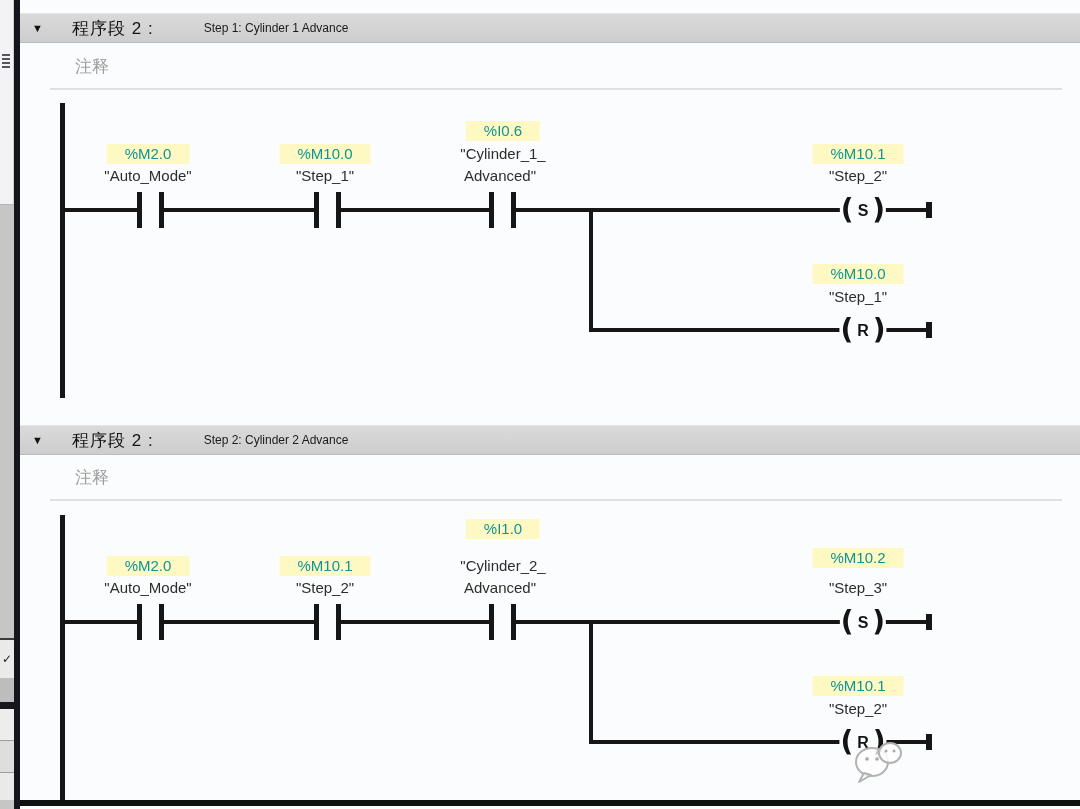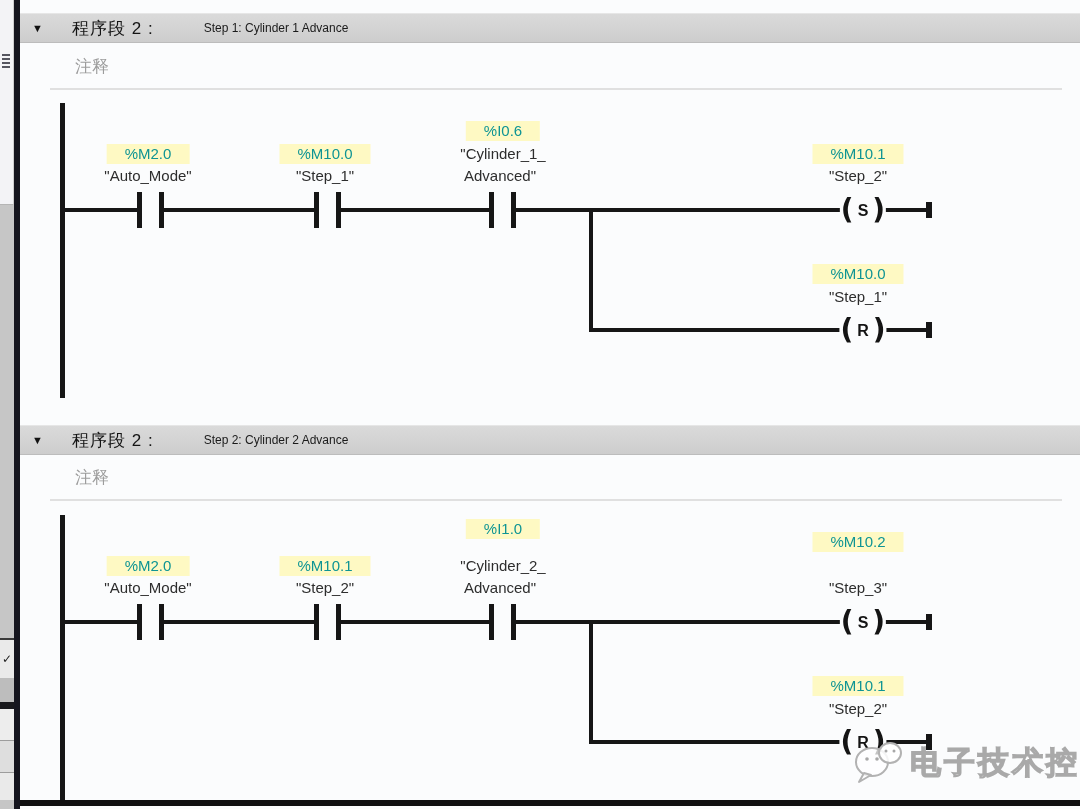--- a/index.html
+++ b/index.html
@@ -123,21 +123,21 @@
     <div class="divider" style="top:499px"></div>
 
     <div class="lbl addr" style="left:148px;top:556px">%M2.0</div>
     <div class="lbl name" style="left:148px;top:578px">"Auto_Mode"</div>
     <div class="lbl addr" style="left:325px;top:556px">%M10.1</div>
     <div class="lbl name" style="left:325px;top:578px">"Step_2"</div>
     <div class="lbl addr" style="left:503px;top:519px">%I1.0</div>
     <div class="lbl name" style="left:503px;top:556px">"Cylinder_2_</div>
     <div class="lbl name" style="left:500px;top:578px">Advanced"</div>
 
-    <div class="lbl addr" style="left:858px;top:532px">%M10.2</div>
+    <div class="lbl addr" style="left:858px;top:548px">%M10.2</div>
     <div class="lbl name" style="left:858px;top:578px">"Step_3"</div>
     <div class="lbl addr" style="left:858px;top:676px">%M10.1</div>
     <div class="lbl name" style="left:858px;top:699px">"Step_2"</div>
 
     <div class="coil" style="left:863px;top:622px">
       <span class="par">(</span>
         <span class="opr">S</span>
         <span class="par">)</span>
     </div>
     <div class="coil" style="left:863px;top:742px">
@@ -193,16 +193,15 @@
   <div class="watermark">
     <svg width="52" height="50" viewBox="0 0 52 50">
       <ellipse cx="20" cy="24" rx="16" ry="14" fill="rgba(255,255,255,0.75)" stroke="#b2b2b2" stroke-width="2"></ellipse>
       <path d="M12 35 L7 44 L19 37 Z" fill="rgba(255,255,255,0.75)" stroke="#b2b2b2" stroke-width="2" stroke-linejoin="round"></path>
       <ellipse cx="38" cy="15" rx="11" ry="10" fill="rgba(255,255,255,0.85)" stroke="#b2b2b2" stroke-width="2"></ellipse>
       <circle cx="15" cy="21" r="1.8" fill="#a8a8a8"></circle>
       <circle cx="25" cy="21" r="1.8" fill="#a8a8a8"></circle>
       <circle cx="34" cy="13" r="1.5" fill="#a8a8a8"></circle>
       <circle cx="42" cy="13" r="1.5" fill="#a8a8a8"></circle>
     </svg>
-    <span class="wm-text">电子技术控</span>
   </div>
 
 </div>
 
 </body></html>

